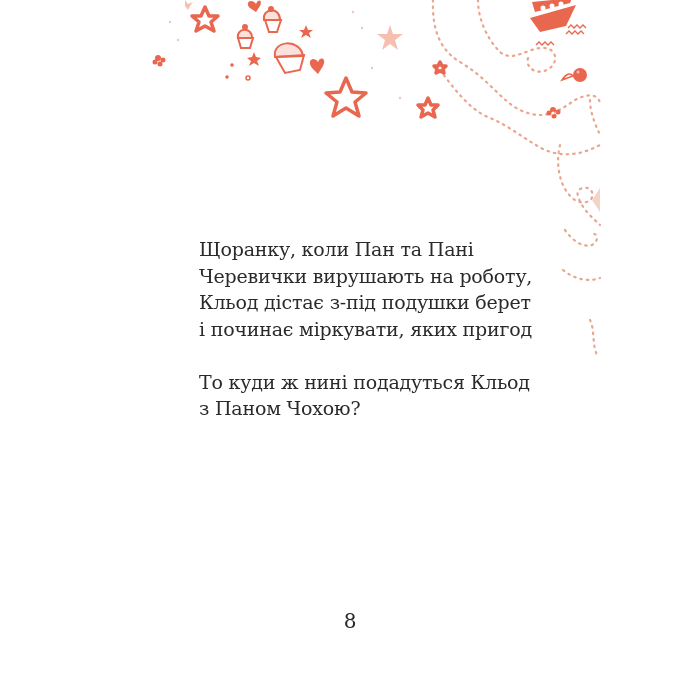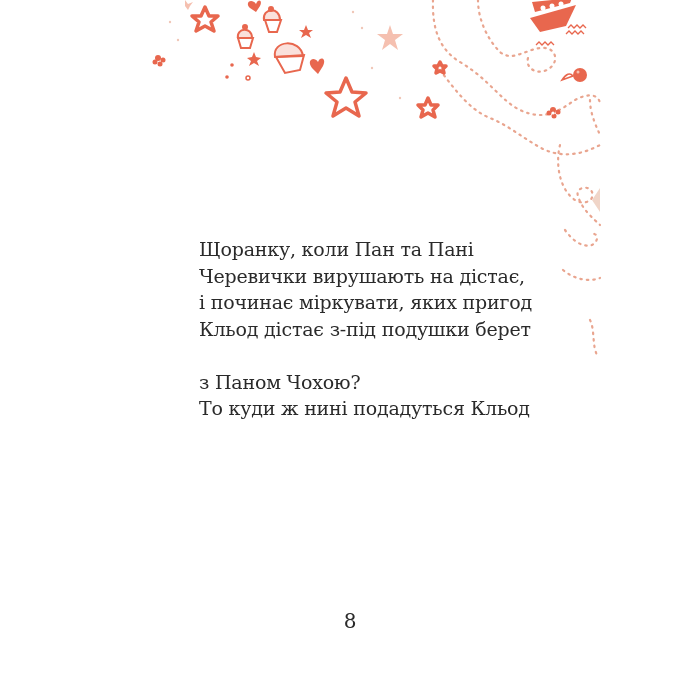--- a/index.html
+++ b/index.html
@@ -153,23 +153,23 @@
   <g>
     <circle cx="580" cy="75" r="7" fill="#e8674e"></circle>
     <path d="M573 76 L 562 80 C 566 74, 570 72, 573 76 Z" fill="none" stroke="#e8674e" stroke-width="1.5"></path>
     <circle cx="578" cy="72" r="1.5" fill="#f5c0b0"></circle>
   </g>
 </svg>
 
 <div class="body-text">
   <p class="para">
     <span class="line">Щоранку, коли Пан та Пані</span>
-    <span class="line">Черевички вирушають на дістає,</span>
+    <span class="line">Черевички вирушають на роботу,</span>
+    <span class="line">Кльод дістає з-під подушки берет</span>
     <span class="line">і починає міркувати, яких пригод</span>
-    <span class="line">Кльод дістає з-під подушки берет</span>
   </p>
   <p class="para">
+    <span class="line">То куди ж нині подадуться Кльод</span>
     <span class="line">з Паном Чохою?</span>
-    <span class="line">То куди ж нині подадуться Кльод</span>
   </p>
 </div>
 
 <div class="page-number">8</div>
 
 </body></html>

